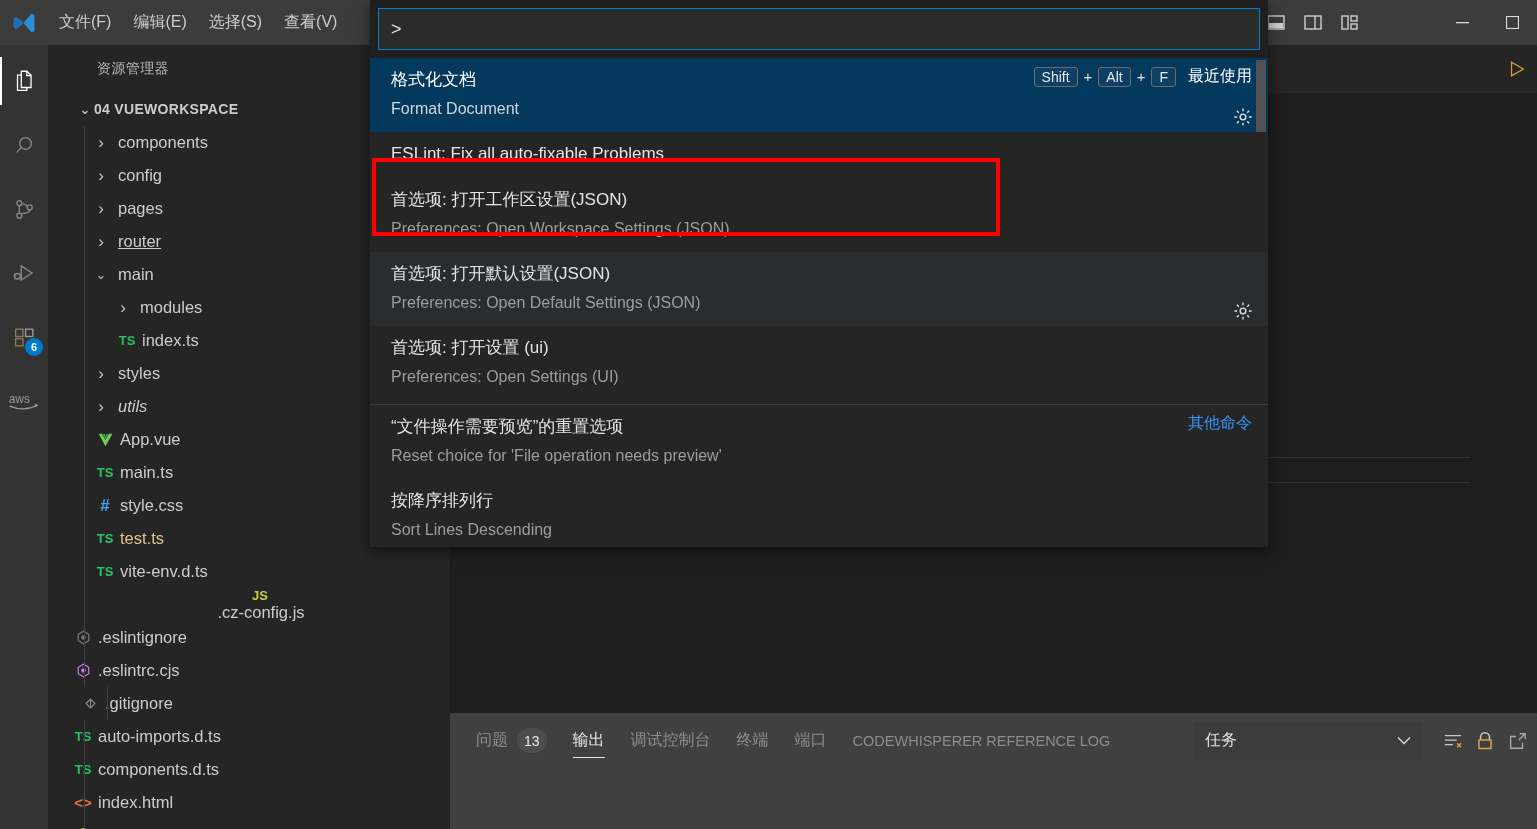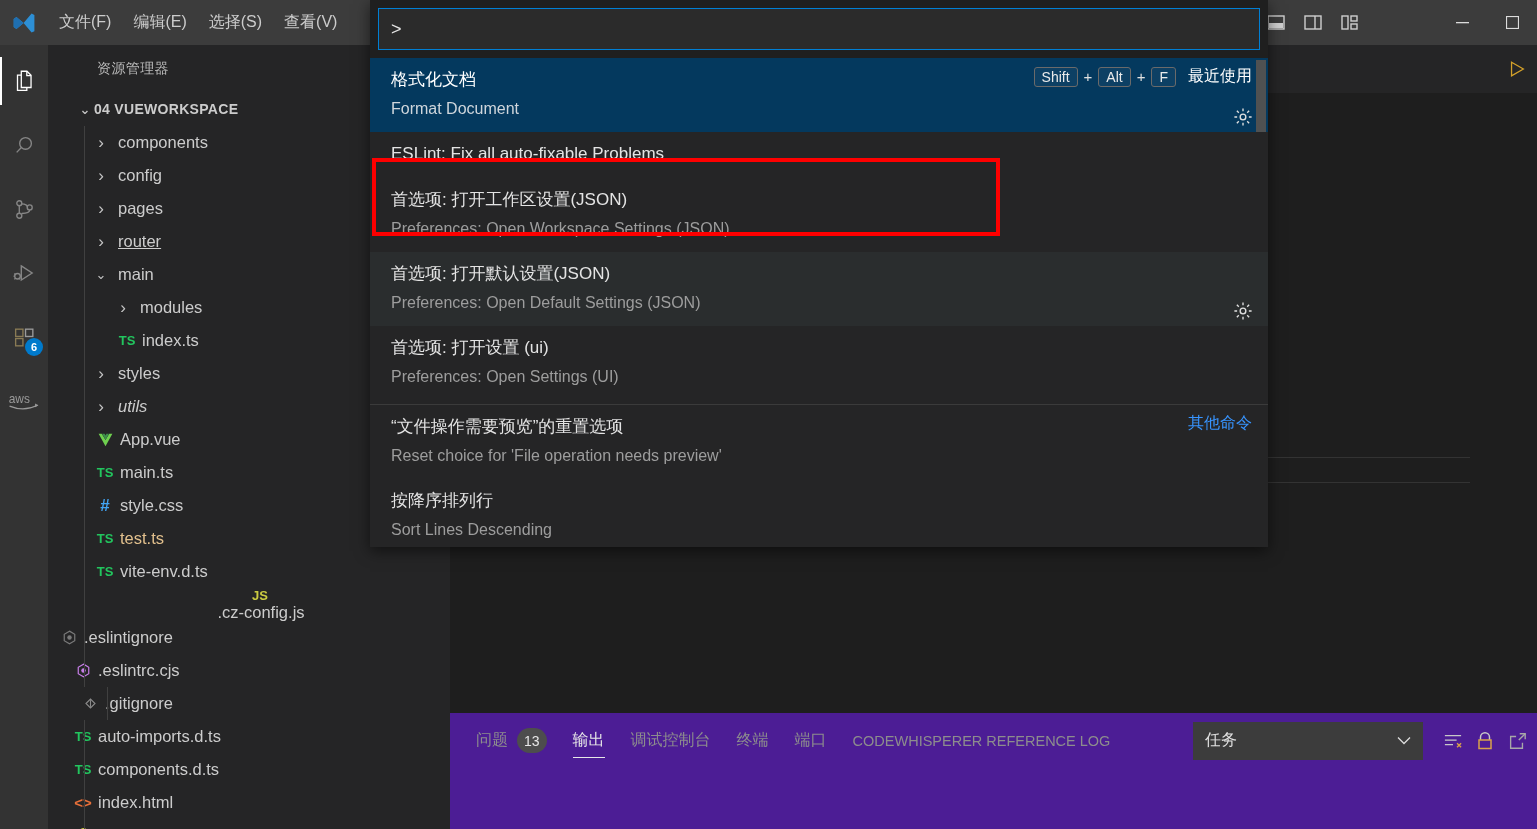--- a/index.html
+++ b/index.html
@@ -85,21 +85,21 @@
   .k{color:#9cdcfe;} .p{color:#d4d4d4;} .b{color:#ffd700;}
 
   
   #minimap{ position:absolute; right:0; top:93px; width:17px; height:608px; }
   .mm{ position:absolute; background:#5a7a8a; height:2px; border-radius:1px;}
 
   
   .hsep{ position:absolute; height:1px; background:#333; }
 
   
-  #panel{ position:absolute; left:450px; top:713px; width:1087px; height:116px; background:#4c1d95; z-index:2;}
+  #panel{ position:absolute; left:450px; top:713px; width:1087px; height:116px; background:#404040; z-index:2;}
   #panel-tabs{ height:55px; display:flex; align-items:center; padding-left:26px; gap:0px;}
   .ptab{
     height:55px; display:flex; align-items:center; gap:9px; margin-right:26px;
     font-size:16px; color:#8d8d8d; cursor:pointer; position:relative; white-space:nowrap;
   }
   .ptab.active{ color:#e7e7e7; }
   .ptab.active::after{ content:""; position:absolute; left:0; right:0; bottom:10px; height:1.5px; background:#e7e7e7;}
   .pbadge{
     min-width:25px;height:25px;border-radius:13px;background:#4d4d4d;color:#e7e7e7;
     font-size:14px; display:flex;align-items:center;justify-content:center;padding:0 7px;
@@ -344,21 +344,21 @@
       <div class="row" style="padding-left: 44px;">
         <div class="indent-guide"></div>
         <span class="ficon ts">TS</span>
         <span style="margin-left: 2px;">vite-env.d.ts</span>
       </div>
       <div class="row" style="padding-left: 22px; flex-direction: column;">
         <div class="indent-guide"></div>
         <span class="ficon js">JS</span>
         <span style="margin-left: 2px;">.cz-config.js</span>
       </div>
-      <div class="row" style="padding-left: 8px;">
+      <div class="row" style="padding-left: 22px;">
         <div class="indent-guide"></div>
         <span class="ficon dim">
           <svg width="15" height="15" viewBox="0 0 20 20">
             <path d="M10 1.5l7 4.2v8.6l-7 4.2-7-4.2V5.7z" fill="none" stroke="#7a7a7a" stroke-width="1.6"></path>
             <circle cx="10" cy="10" r="3" fill="#7a7a7a"></circle>
           </svg>
         </span>
         <span style="margin-left: 2px;">.eslintignore</span>
       </div>
       <div class="row" style="padding-left: 22px;">

